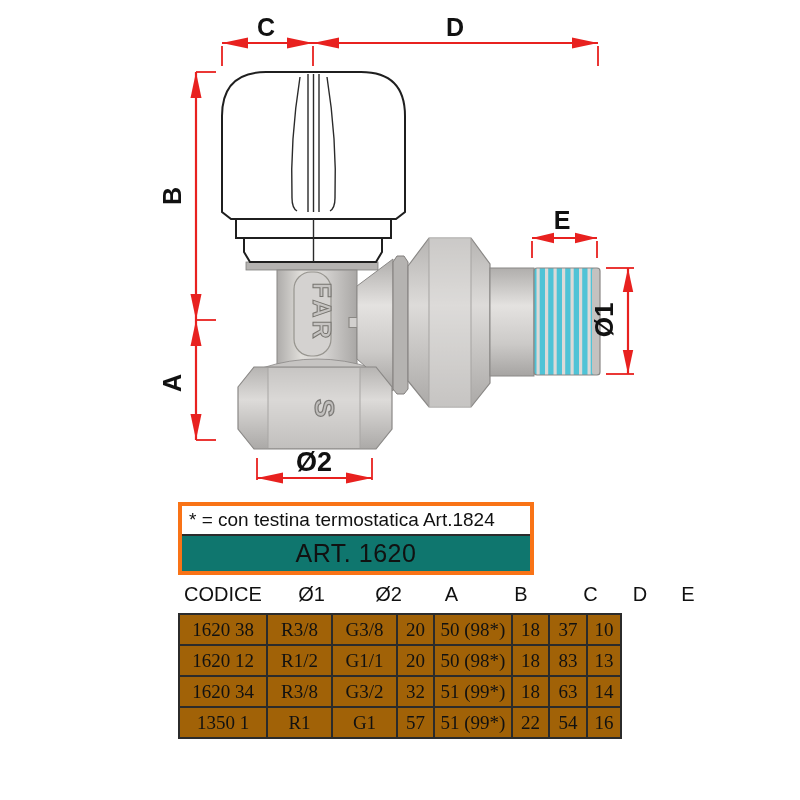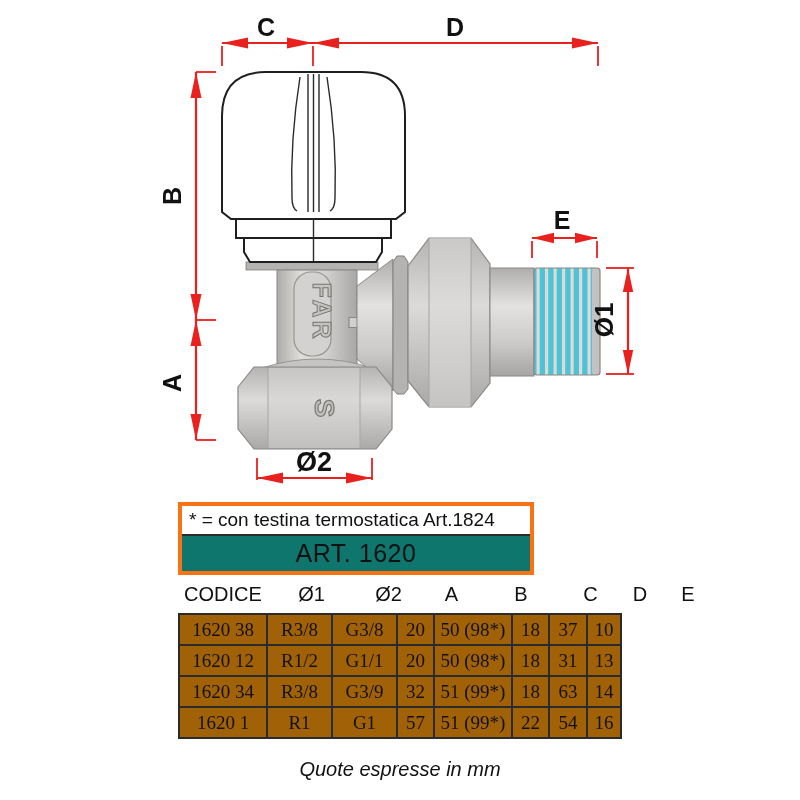--- a/index.html
+++ b/index.html
@@ -198,34 +198,33 @@
       <div class="cell">50 (98*)</div>
       <div class="cell">18</div>
       <div class="cell">37</div>
       <div class="cell">10</div>
       <div class="cell">1620 12</div>
       <div class="cell">R1/2</div>
       <div class="cell">G1/1</div>
       <div class="cell">20</div>
       <div class="cell">50 (98*)</div>
       <div class="cell">18</div>
-      <div class="cell">31</div>
+      <div class="cell">83</div>
       <div class="cell">13</div>
       <div class="cell">1620 34</div>
       <div class="cell">R3/8</div>
-      <div class="cell">G3/9</div>
+      <div class="cell">G3/2</div>
       <div class="cell">32</div>
       <div class="cell">51 (99*)</div>
       <div class="cell">18</div>
       <div class="cell">63</div>
       <div class="cell">14</div>
-      <div class="cell">1620 1</div>
+      <div class="cell">1350 1</div>
       <div class="cell">R1</div>
       <div class="cell">G1</div>
       <div class="cell">57</div>
       <div class="cell">51 (99*)</div>
       <div class="cell">22</div>
       <div class="cell">54</div>
       <div class="cell">16</div>
     </div>
 
-  <div class="caption">Quote espresse in mm</div>
 </div>
 
 </body></html>

